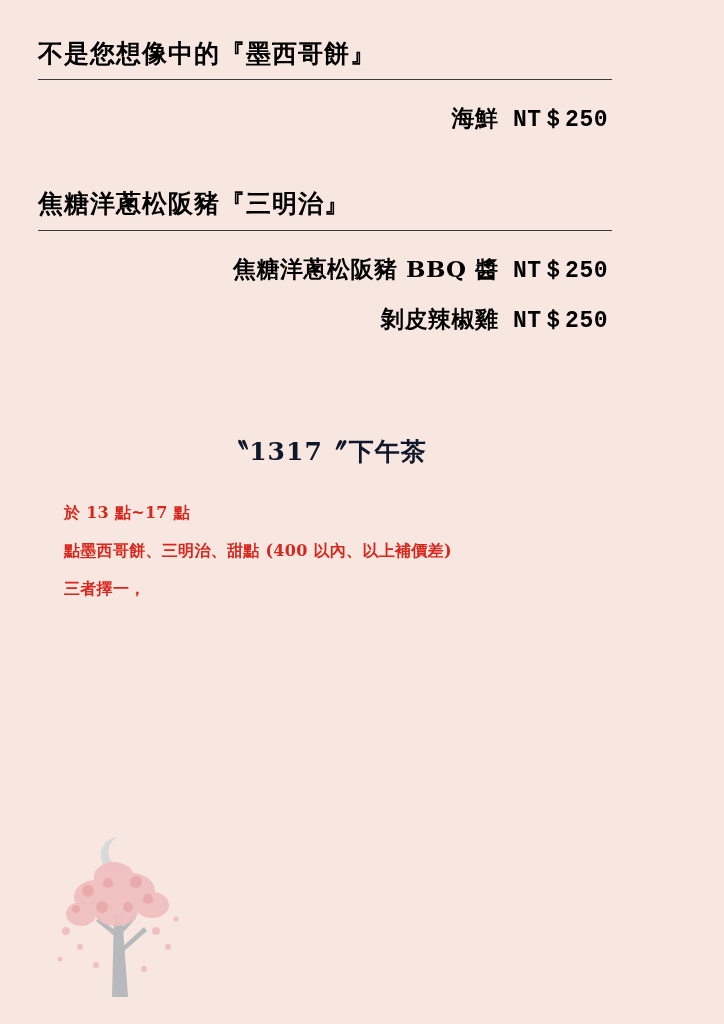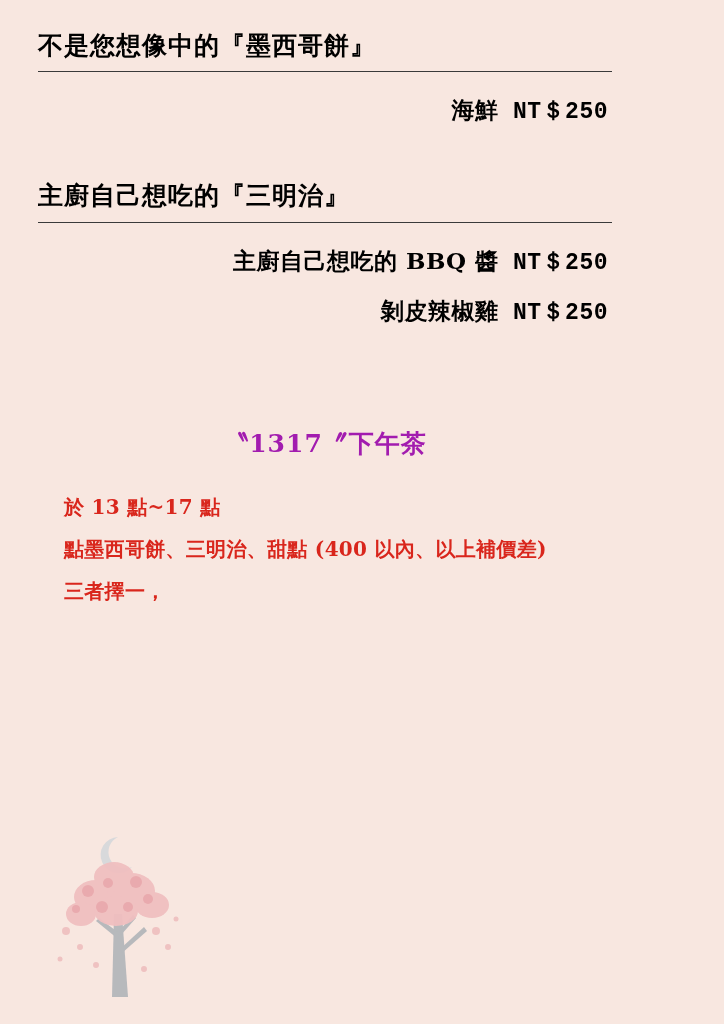--- a/index.html
+++ b/index.html
@@ -12,21 +12,21 @@
     background: #f8e7e0;
     font-family: "DejaVu Serif", "Liberation Serif", serif;
     position: relative;
     overflow: hidden;
   }
   .page {
     position: relative;
     width: 652px;
     height: 1024px;
     box-sizing: border-box;
-    padding: 30px 40px 0 38px;
+    padding: 38px 40px 0 38px;
   }
 
   .section {
     margin-bottom: 8px;
   }
 
   .section-title {
     font-size: 25px;
     font-weight: bold;
     color: #000000;
@@ -52,34 +52,34 @@
   .item-row .price {
     margin-left: 6px;
     font-family: Liberation Mono, monospace;
   }
 
   .spacer-1 { height: 46px; }
   .spacer-2 { height: 86px; }
 
   .tea-title {
     text-align: center;
-    color: #a21caf;
+    color: #0f172a;
     font-size: 25px;
     font-weight: bold;
     letter-spacing: 1px;
     margin-top: 6px;
   }
 
   .tea-lines {
     margin-top: 26px;
     padding-left: 26px;
     color: #d9261c;
   }
   .tea-line {
-    font-size: 20px;
+    font-size: 16px;
     font-weight: bold;
     line-height: 1.0;
     padding: 11px 0;
     letter-spacing: 0.3px;
   }
 
   .tree {
     position: absolute;
     left: 36px;
     bottom: 20px;
@@ -97,24 +97,24 @@
     <hr class="rule">
     <div class="item-row">
       <span>海鮮</span>
       <span class="price">NT＄250</span>
     </div>
   </div>
 
   <div class="spacer-1"></div>
 
   <div class="section">
-    <div class="section-title">主廚自己想吃的『三明治』</div>
+    <div class="section-title">焦糖洋蔥松阪豬『三明治』</div>
     <hr class="rule">
     <div class="item-row">
-      <span>主廚自己想吃的 BBQ 醬</span>
+      <span>焦糖洋蔥松阪豬 BBQ 醬</span>
       <span class="price">NT＄250</span>
     </div>
     <div class="item-row">
       <span>剝皮辣椒雞</span>
       <span class="price">NT＄250</span>
     </div>
   </div>
 
   <div class="spacer-2"></div>
 

